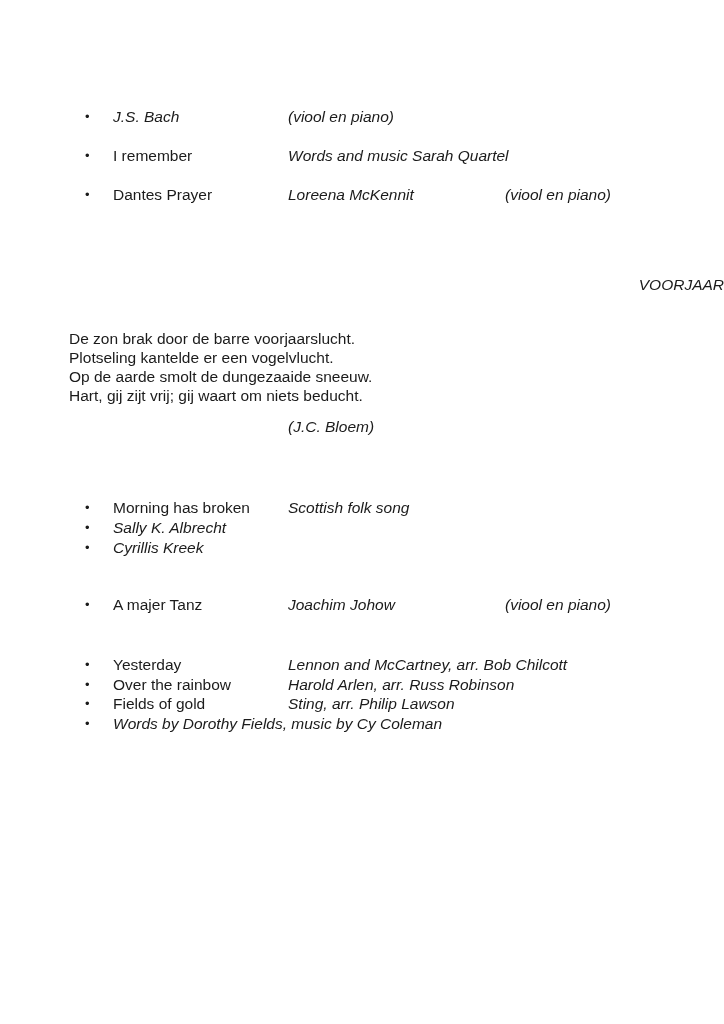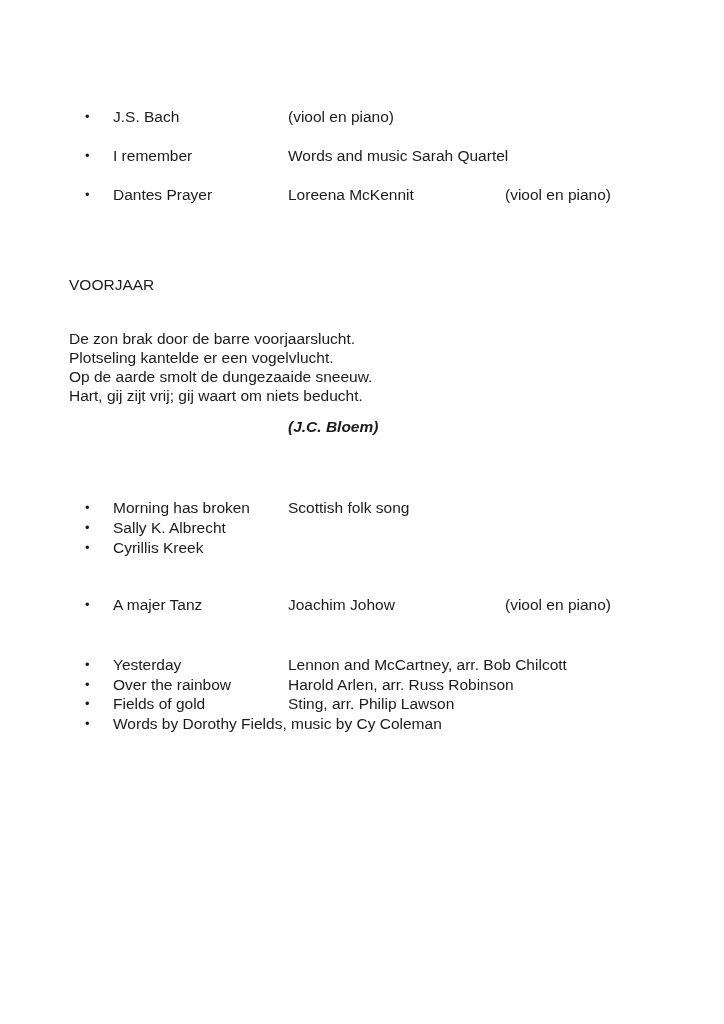--- a/index.html
+++ b/index.html
@@ -32,40 +32,42 @@
   .set1 { top: 107px; }
   .set1 .song-row { margin-bottom: 19px; }
   .set2 { top: 498px; }
   .set3 { top: 595px; }
   .set4 { top: 655px; }
   .set4 .song-row { line-height: 19.5px; }
   .bullet {
     font-size: 13px;
   }
   .composer, .note {
+    font-style: italic;
   }
   .poem {
     position: absolute;
     left: 69px;
     top: 275px;
     right: 0;
   }
   .poem-heading {
+    font-style: italic;
     line-height: 20px;
+    text-align: right;
   }
   .poem-lines {
     margin-top: 34px;
     line-height: 19px;
   }
   .poem-attribution {
     margin-top: 12px;
     padding-left: 219px;
     font-style: italic;
     line-height: 19px;
-    font-weight: bold;
   }
 </style>
 </head>
 <body>
 
 <div class="page">
 
   <section class="song-list set1">
       <div class="song-row">
         <span class="bullet">•</span>

